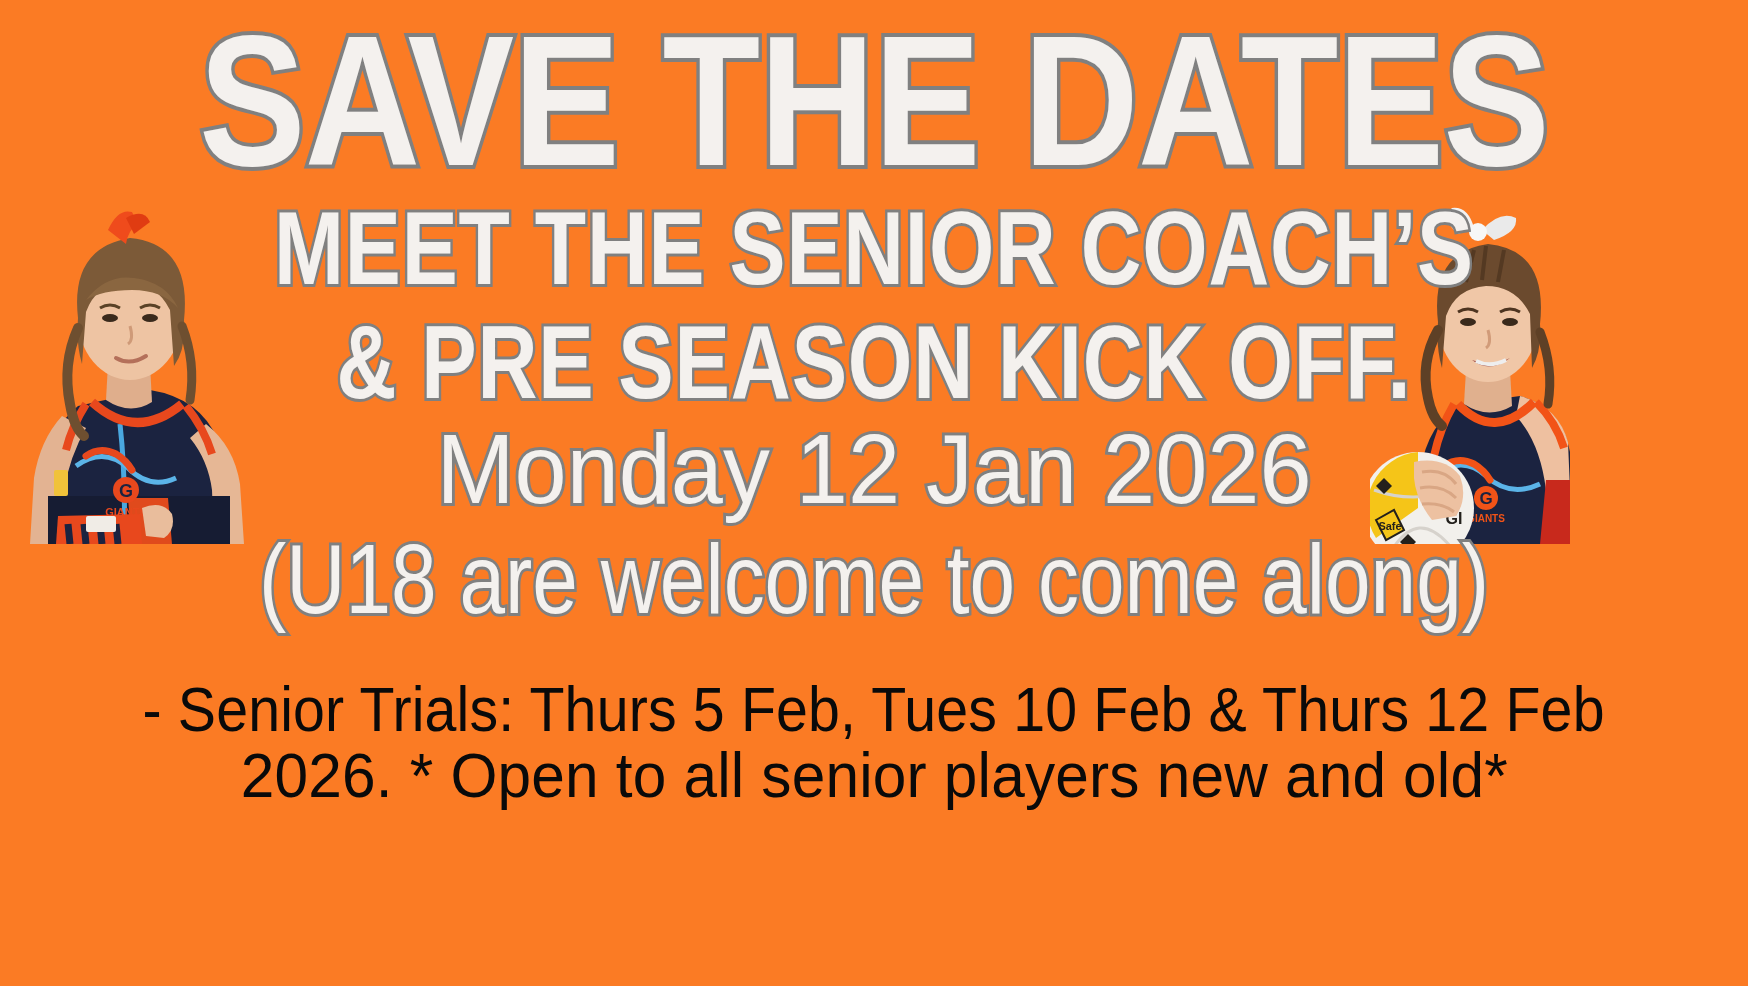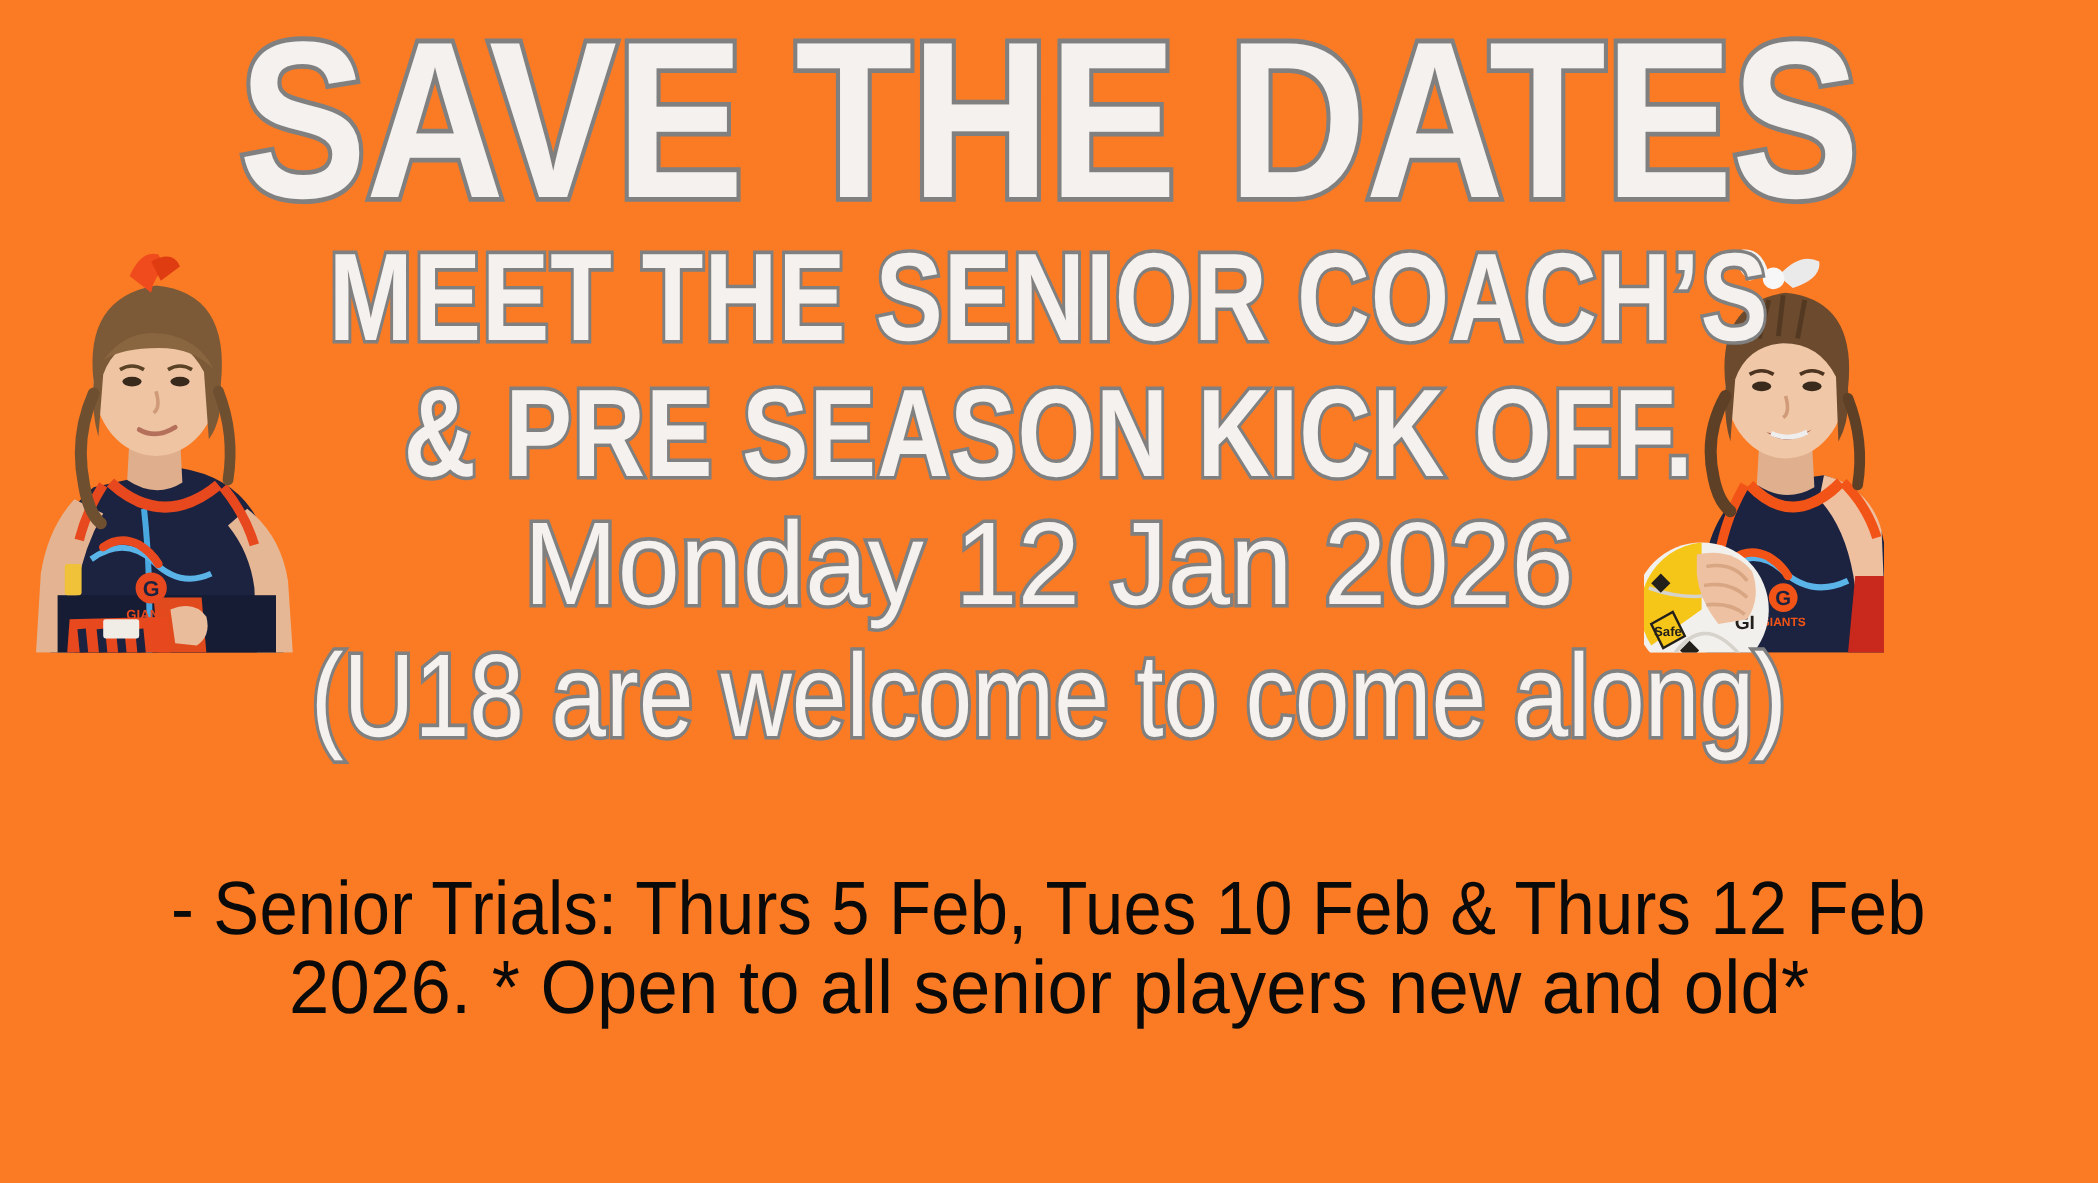--- a/index.html
+++ b/index.html
@@ -74,21 +74,21 @@
     font-size: 98px;
     letter-spacing: 0px;
     -webkit-text-stroke-width: 6px;
     font-weight: 400;
   }
 
   
   #footer-block {
     position: absolute;
     left: 0;
-    top: 724px;
+    top: 676px;
     width: 1748px;
     text-align: center;
     z-index: 50;
   }
   .footer-line {
     color: #0a0a0a;
     font-size: 63px;
     line-height: 1.05;
     font-weight: 400;
     white-space: nowrap;

